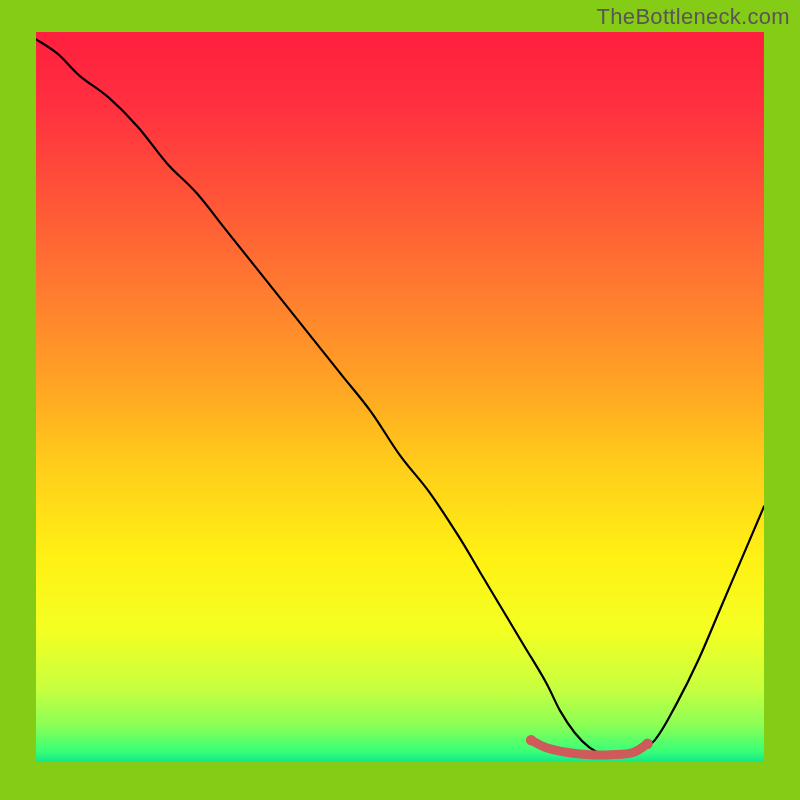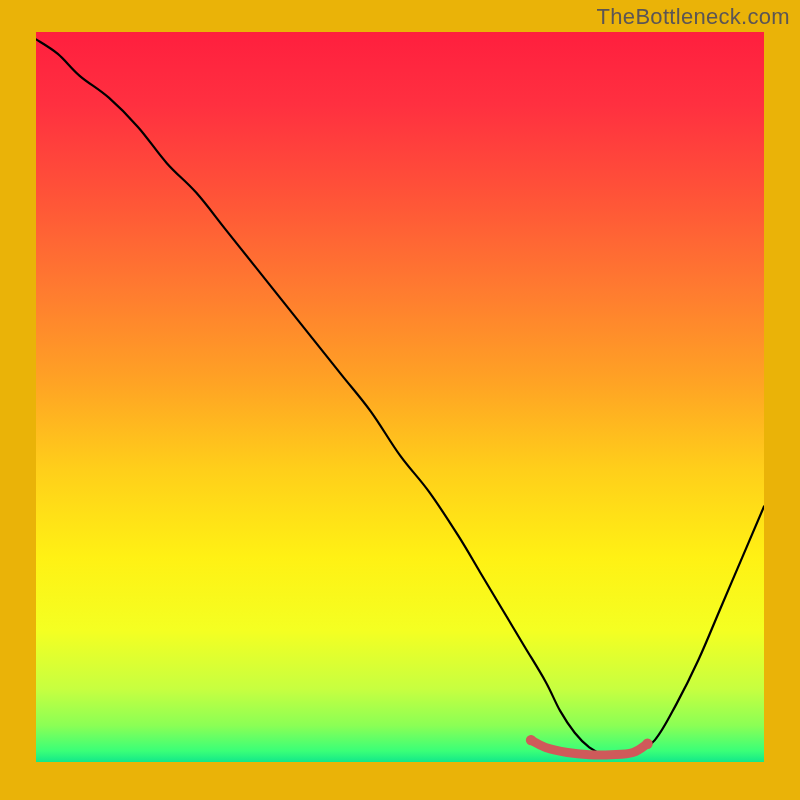--- a/index.html
+++ b/index.html
@@ -8,21 +8,21 @@
     width: 800px;
     height: 800px;
     background: #000000;
     overflow: hidden;
     font-family: Arial, Helvetica, sans-serif;
   }
   .frame {
     position: relative;
     width: 800px;
     height: 800px;
-    background: #eab308;
+    background: #84cc16;
   }
   .watermark {
     position: absolute;
     top: 4px;
     right: 10px;
     color: #5b5555;
     font-size: 22px;
     font-weight: 400;
     letter-spacing: 0.3px;
     user-select: none;

